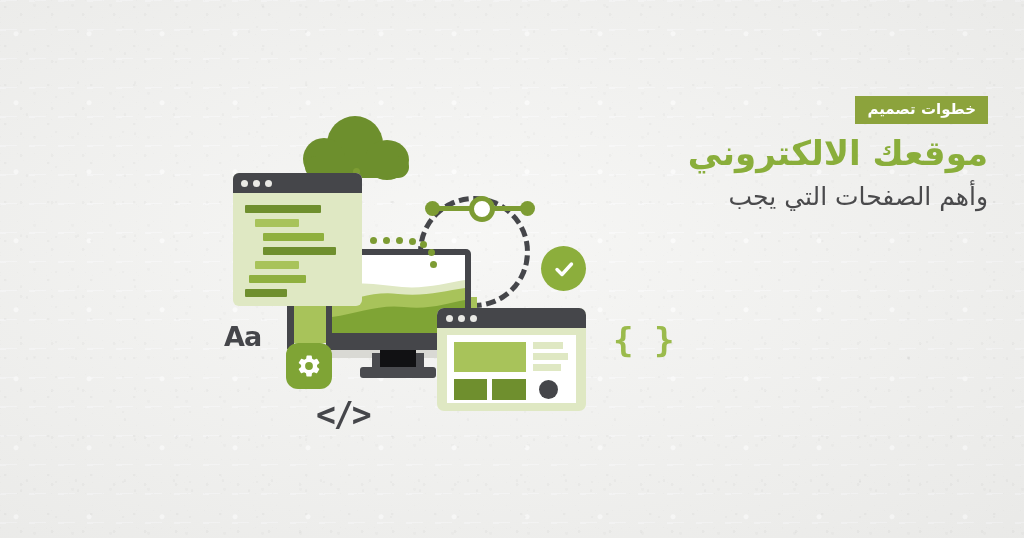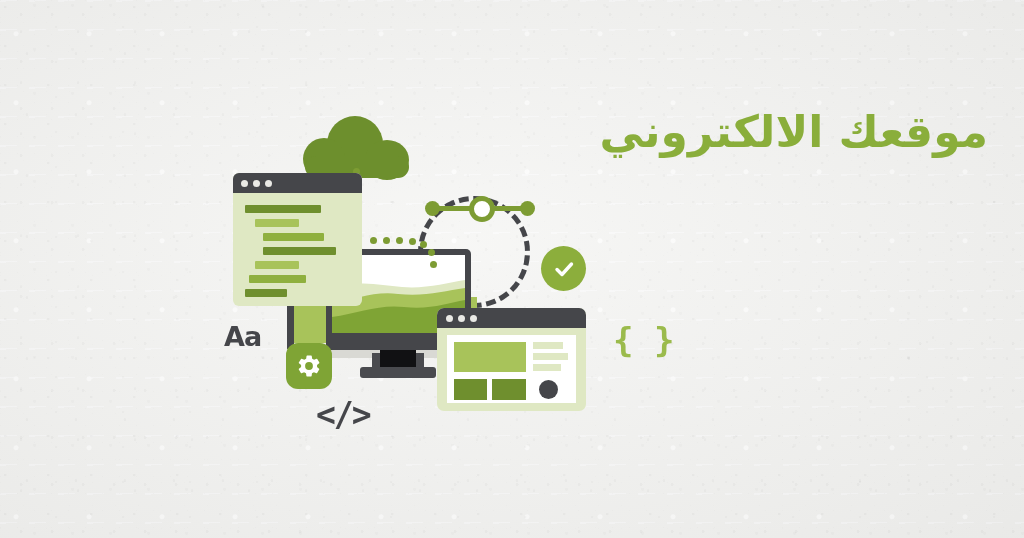--- a/index.html
+++ b/index.html
@@ -45,21 +45,21 @@
   .badge{
     display:inline-block;
     background:#8ca33c; color:#ffffff;
     font-size:15px; font-weight:700;
     padding:4px 12px 6px 12px;
     letter-spacing:.3px;
     line-height:1.2;
   }
   .headline{
     color:#8aae3b;
-    font-size:44px; font-weight:700;
+    font-size:34px; font-weight:700;
     line-height:1.22;
     margin-top:9px;
     letter-spacing:-.2px;
   }
   .subhead{
     color:#4a4a4c;
     font-size:25px; font-weight:400;
     line-height:1.32;
     margin-top:6px;
   }
@@ -295,17 +295,19 @@
         <path d="M5 12.5 L10 17.5 L19.5 7"></path>
       </svg>
     </div>
 
     <div class="aa">Aa</div>
     <div class="codeglyph">&lt;/&gt;</div>
     <div class="braces">{ }</div>
   </div>
 
   <div class="text-block">
+    <div class="badge">خطوات تصميم</div>
     <div class="headline">موقعك الالكتروني</div>
     <div class="subhead">
+      <span class="l1">وأهم الصفحات التي يجب</span>
     </div>
   </div>
 </div>
 
 </body></html>

